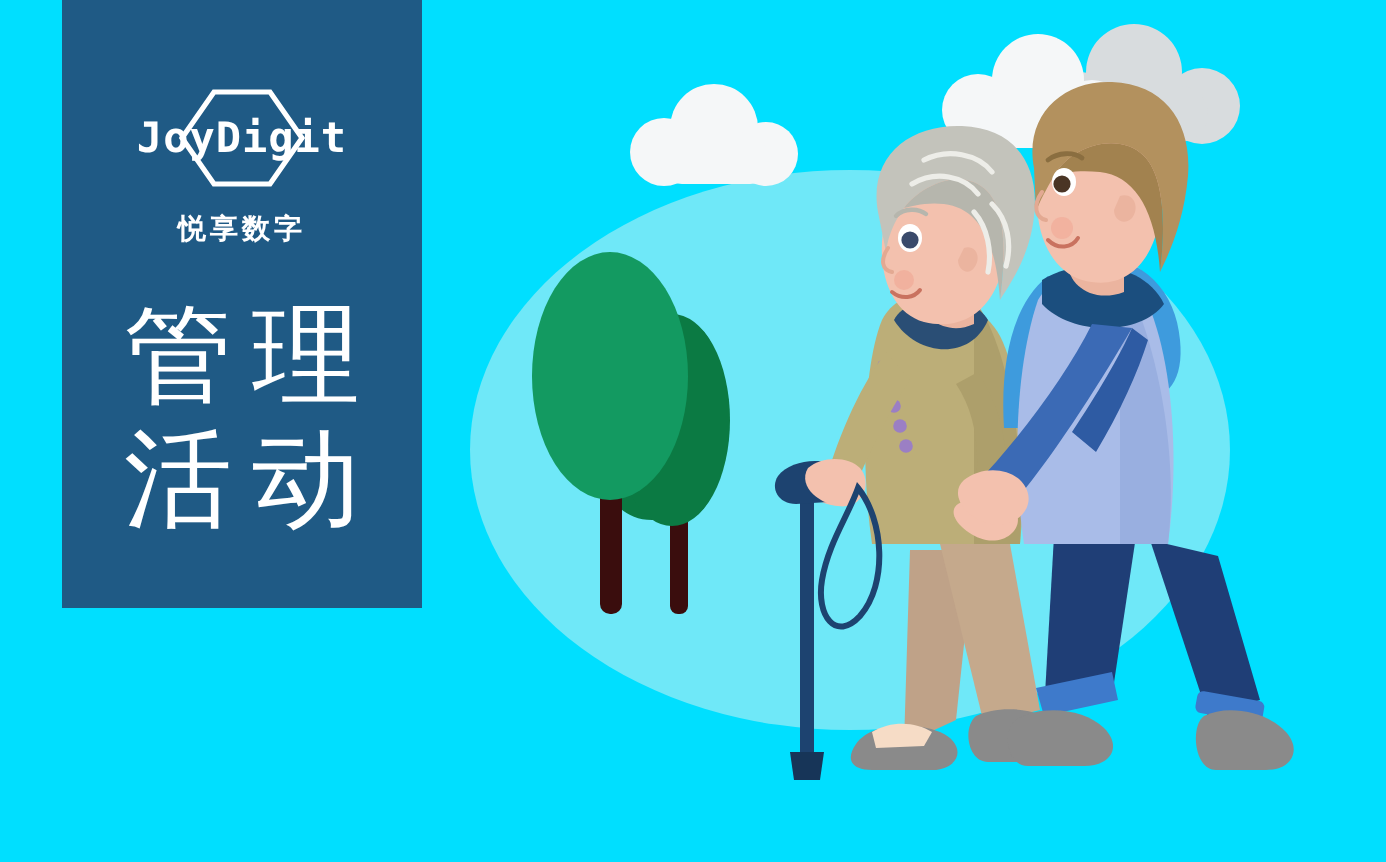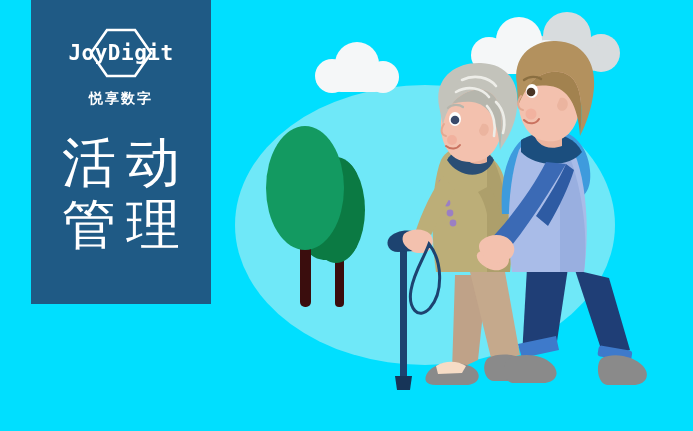--- a/index.html
+++ b/index.html
@@ -34,21 +34,21 @@
     position: absolute;
     left: 31px;
     top: 0px;
     width: 180px;
     height: 304px;
     background: #1F5A85;
     display: flex;
     flex-direction: column;
     align-items: center;
     box-sizing: border-box;
-    padding-top: 28px;
+    padding-top: 44px;
   }
 
   
   .logo-block {
     position: relative;
     width: 150px;
     height: 52px;
   }
   .logo-hex {
     position: absolute;
@@ -270,18 +270,18 @@
     <div class="logo-block">
       <svg class="logo-hex" width="64" height="50" viewBox="0 0 64 50" xmlns="http://www.w3.org/2000/svg">
         <polygon points="18,2 46,2 62,25 46,48 18,48 2,25" fill="none" stroke="#ffffff" stroke-width="2.6"></polygon>
       </svg>
       <div class="logo-word">JoyDigit</div>
     </div>
 
     <div class="logo-sub">悦享数字</div>
 
     <div class="title-lines">
+      <div class="title-line">管理</div>
       <div class="title-line">活动</div>
-      <div class="title-line">管理</div>
     </div>
   </div>
 
 </div>
 
 </body></html>

